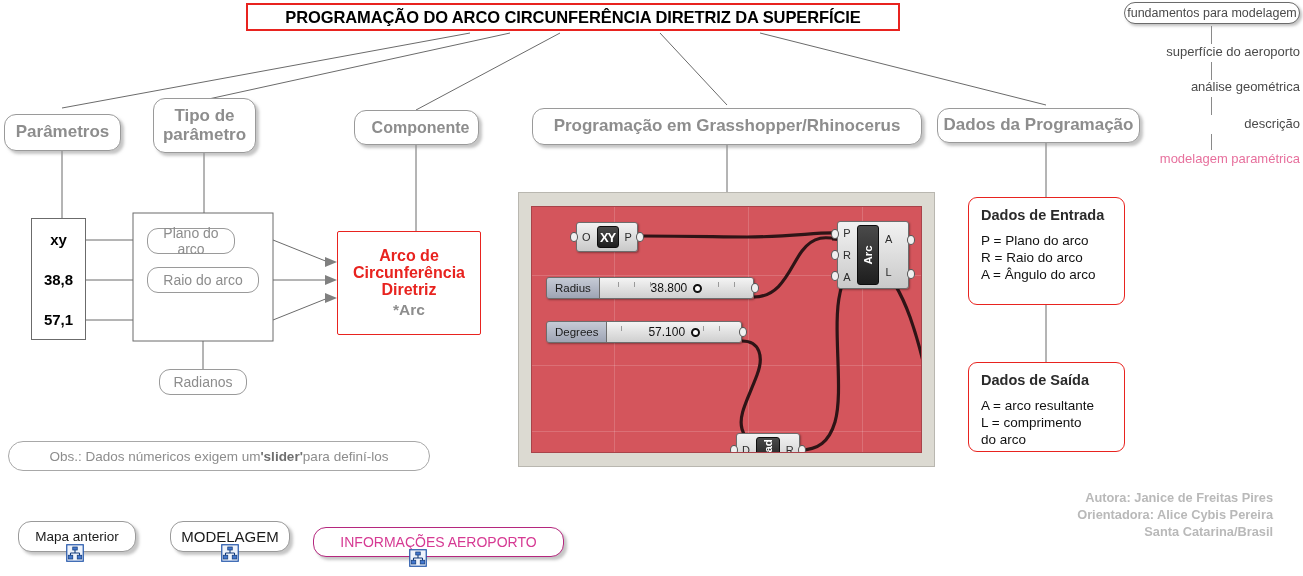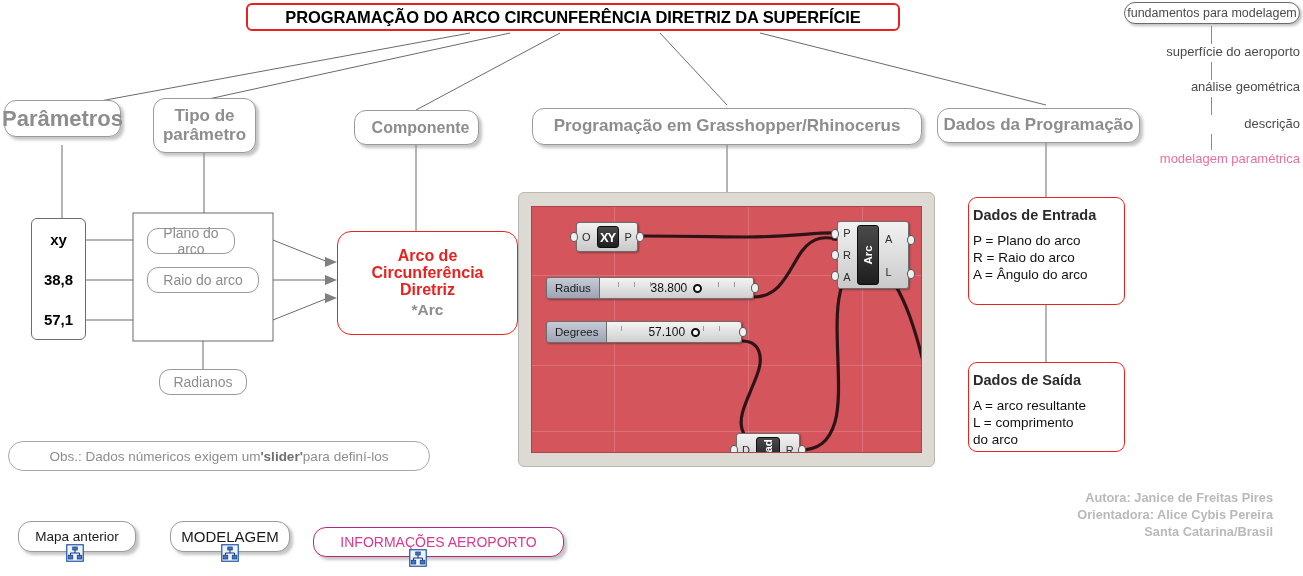--- a/index.html
+++ b/index.html
@@ -4,21 +4,21 @@
 <style>
   * { box-sizing: border-box; margin: 0; padding: 0; }
   body {
     width: 1303px; height: 576px;
     background: #ffffff;
     font-family: "Liberation Sans", sans-serif;
     position: relative;
     overflow: hidden;
   }
   .stage { position: absolute; inset: 0; }
-  .abs { position: absolute; border-radius: 6px; }
+  .abs { position: absolute; }
 
   
   #title-box {
     left: 246px; top: 3px; width: 654px; height: 28px;
     border: 2px solid #e8231f;
     background: #fff;
     display: flex; align-items: center; justify-content: center;
   }
   #title-text {
     font-size: 16.5px; font-weight: bold; color: #000;
@@ -52,22 +52,22 @@
   
   #values-box { left: 31px; top: 218px; width: 55px; height: 122px; }
   .value-cell {
     font-size: 15px; font-weight: bold; color: #000;
     display: flex; align-items: center; justify-content: center;
     width: 100%; height: 40px;
   }
 
   
   #component-box {
-    left: 337px; top: 231px; width: 181px; height: 104px;
-    border: 1.6px solid #e8231f; border-radius: 14px; background: #fff;
+    left: 337px; top: 231px; width: 144px; height: 104px;
+    border: 1.6px solid #e8231f; border-radius: 2px; background: #fff;
     display: flex; flex-direction: column; align-items: center; justify-content: center;
   }
   #component-box .ct {
     color: #e8231f; font-weight: bold; font-size: 16px; line-height: 1.07;
     text-align: center;
   }
   #component-box .cs {
     color: #8d8d8d; font-weight: bold; font-size: 15.5px; margin-top: 3px;
   }
 
@@ -140,21 +140,21 @@
   .tick { position: absolute; top: 4px; width: 1px; height: 5px; background: #9a9a9a; }
 
   .gh-plug {
     position: absolute; width: 8px; height: 10px; background: #f0f0f0;
     border: 1px solid #555; border-radius: 50%;
   }
 
   
   .red-box {
     border: 1.4px solid #e8231f; border-radius: 9px; background: #fff;
-    padding: 9px 4px;
+    padding: 9px 12px;
   }
   .red-box .rb-title {
     font-size: 14.5px; font-weight: bold; color: #2b2b2b; margin-bottom: 9px;
   }
   .red-box .rb-line { font-size: 13.5px; color: #111; line-height: 1.27; }
 
   
   #obs-note {
     left: 8px; top: 441px; width: 422px; height: 30px;
     border: 1.2px solid #a8a8a8; border-radius: 15px; background: #fff;
@@ -235,21 +235,21 @@
 
       <line x1="1046" y1="197" x2="1046" y2="197"></line>
       <line x1="1046" y1="305" x2="1046" y2="362"></line>
     </g>
   </svg>
 
   <div class="abs" id="title-box">
     <span id="title-text">PROGRAMAÇÃO DO ARCO CIRCUNFERÊNCIA DIRETRIZ DA SUPERFÍCIE</span>
   </div>
 
-  <div class="abs section-head" style="left:4px; top:100px; width:117px; height:37px; font-size:22px;">
+  <div class="abs section-head" style="left:4px; top:114px; width:117px; height:37px; font-size:17px;">
     <span>Parâmetros</span>
   </div>
 
   <div class="abs section-head" style="left:153px; top:98px; width:103px; height:55px; font-size:17px; flex-direction:column;">
     <span>Tipo de</span>
     <span>parâmetro</span>
   </div>
 
   <div class="abs section-head" style="left:354px; top:110px; width:125px; height:35px; font-size:16px;padding-left:8px;">
     <span>Componente</span>

